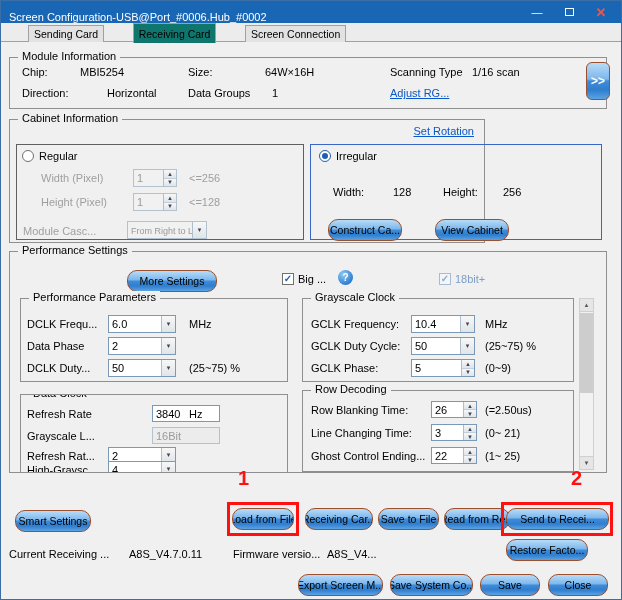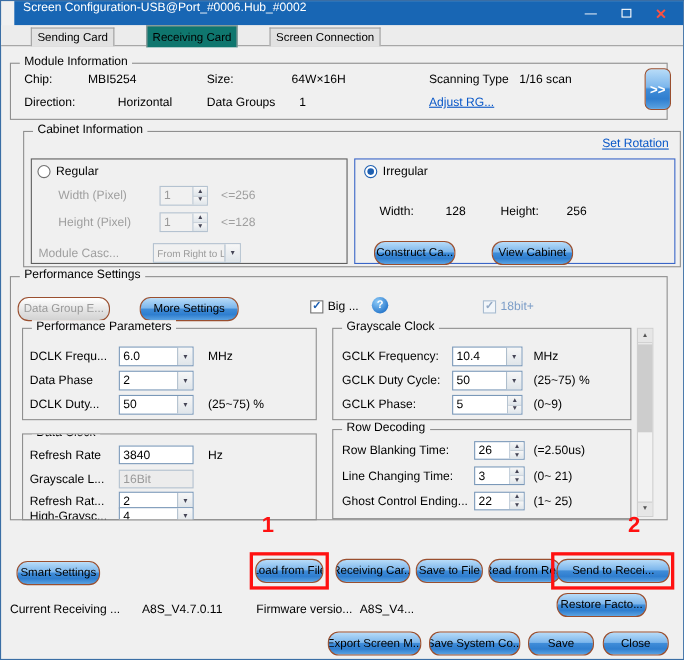--- a/index.html
+++ b/index.html
@@ -1,20 +1,20 @@
 <!DOCTYPE html>
 <html><head>
 <meta charset="utf-8">
 <style>
   * { box-sizing: border-box; margin: 0; padding: 0; }
   body { margin: 0; background: #d8d8d8; font-family: "Liberation Sans", sans-serif; }
   .window { position: relative; width: 622px; height: 600px; background: #f0f0f0; border: 1px solid #3a6ea5; overflow: hidden; }
 
   
-  .titlebar { position: absolute; left: 0; top: 0; right: 0; height: 22px; background: #1866b4; display: flex; align-items: flex-start; margin-left: 12px; }
+  .titlebar { position: absolute; left: 0; top: 0; right: 0; height: 22px; background: #1866b4; display: flex; align-items: flex-end; }
   .title { color: #fff; font-size: 11px; padding-left: 8px; white-space: nowrap; }
   .win-controls { position: absolute; right: 4px; top: 0; height: 22px; display: flex; align-items: center; }
   .wc { width: 32px; height: 22px; display: flex; align-items: center; justify-content: center; color: #fff; font-size: 11px; cursor: default; }
   .max-glyph { width: 9px; height: 8px; border: 1px solid #fff; display: block; }
   .wc-close { color: #ff5040; font-weight: bold; font-size: 13px; }
 
   
   .tabstrip { position: absolute; left: 0; top: 22px; width: 620px; height: 19px; background: #ececec; border-bottom: 1px solid #a0a0a0; padding-left: 3px; }
   .tab { display: inline-block; height: 17px; margin-top: 2px; padding: 2px 5px 0; font-size: 10.5px; border: 1px solid #a0a0a0; border-bottom: none; background: #e2e2e2; position: relative; white-space: nowrap; margin-left: 24px; }
   .tab.active { background: #0f766e; height: 20px; margin-top: 0; margin-bottom: -1px; padding-top: 4px; z-index: 3; }
@@ -52,21 +52,21 @@
   
   .select, .spinner { position: absolute; height: 18px; background: #fff; border: 1px solid #7a98b8; display: flex; align-items: stretch; font-size: 11px; overflow: hidden; }
   .sel-val, .spin-val { flex: 1; padding: 2px 0 0 3px; white-space: nowrap; overflow: hidden; }
   .sel-val.small { font-size: 9px; padding-top: 4px; }
   .sel-arrow { width: 14px; border-left: 1px solid #aebecd; background: linear-gradient(#f7f7f7, #dfe5ea); display: flex; align-items: center; justify-content: center; font-size: 7px; color: #445; flex: 0 0 auto; }
   .select.disabled, .spinner.disabled { background: #f1f1f1; border-color: #b4c2d0; }
   .select.disabled .sel-val, .spinner.disabled .spin-val { color: #9a9a9a; }
   .spin-btns { width: 13px; display: flex; flex-direction: column; border-left: 1px solid #aebecd; flex: 0 0 auto; }
   .spin-up, .spin-dn { flex: 1; display: flex; align-items: center; justify-content: center; font-size: 6px; color: #445; background: linear-gradient(#f7f7f7, #dfe5ea); }
   .spin-up { border-bottom: 1px solid #c4ced8; }
-  .textbox { position: absolute; height: 17px; background: #fff; border: 1px solid #7a98b8; font-size: 11px; padding: 2px 3px 0; white-space: nowrap; overflow: hidden; }
+  .textbox { position: absolute; height: 17px; background: #fff; border: 1px solid #7a98b8; font-size: 11px; padding: 2px 3px 0; white-space: nowrap; overflow: hidden; margin-left: 44px; }
   .textbox.dis { background: #ececec; color: #9a9a9a; border-color: #b4c2d0; }
 
   
   .scrollbar { position: absolute; left: 569px; top: 46px; width: 15px; height: 172px; background: #f2f2f2; border: 1px solid #cfcfcf; }
   .sb-btn { position: absolute; left: 0; width: 13px; height: 13px; background: #e6e6e6; display: flex; align-items: center; justify-content: center; font-size: 6px; color: #555; }
   .sb-up { top: 0; border-bottom: 1px solid #cfcfcf; }
   .sb-dn { bottom: 0; border-top: 1px solid #cfcfcf; }
   .sb-thumb { position: absolute; left: 0; top: 14px; width: 13px; height: 80px; background: #cdcdcd; }
 
   
@@ -110,21 +110,21 @@
     <span class="lbl" style="left:12px;top:29px">Direction:</span>
     <span class="lbl" style="left:97px;top:29px">Horizontal</span>
     <span class="lbl" style="left:178px;top:29px">Data Groups</span>
     <span class="lbl" style="left:262px;top:29px">1</span>
     <a class="link" style="left:380px;top:29px">Adjust RG...</a>
     <div class="btn btn-expand" style="left:576px;top:4px;width:24px;height:38px">
         <span>&gt;&gt;</span>
       </div>
   </div>
 
-  <div class="groupbox" style="left:20px;top:118px;width:598px;height:124px">
+  <div class="groupbox" style="left:8px;top:118px;width:476px;height:124px">
     <span class="legend">Cabinet Information</span>
     <a class="link" style="left:auto;right:10px;top:5px">Set Rotation</a>
 
     <div class="subpanel" style="left:6px;top:24px;width:288px;height:96px">
       <div class="radio-row" style="left:5px;top:5px">
         <span class="radio"></span>
         <span>Regular</span>
       </div>
       <span class="lbl dis" style="left:24px;top:27px">Width (Pixel)</span>
       <div class="spinner disabled" style="left:116px;top:24px;width:44px">
@@ -165,23 +165,20 @@
         </div>
       <div class="btn" style="left:124px;top:74px;width:74px">
           <span>View Cabinet</span>
         </div>
     </div>
   </div>
 
   <div class="groupbox" style="left:8px;top:250px;width:598px;height:222px">
     <span class="legend">Performance Settings</span>
 
-    <div class="btn btn-gray" style="left:6px;top:18px;width:84px">
-        <span>Data Group E...</span>
-      </div>
     <div class="btn" style="left:117px;top:18px;width:90px">
         <span>More Settings</span>
       </div>
 
     <div class="checkbox-row" style="left:272px;top:21px">
       <span class="checkbox">
           <span class="mark">✓</span>
         </span>
       <span class="cb-label">Big ...</span>
     </div>

